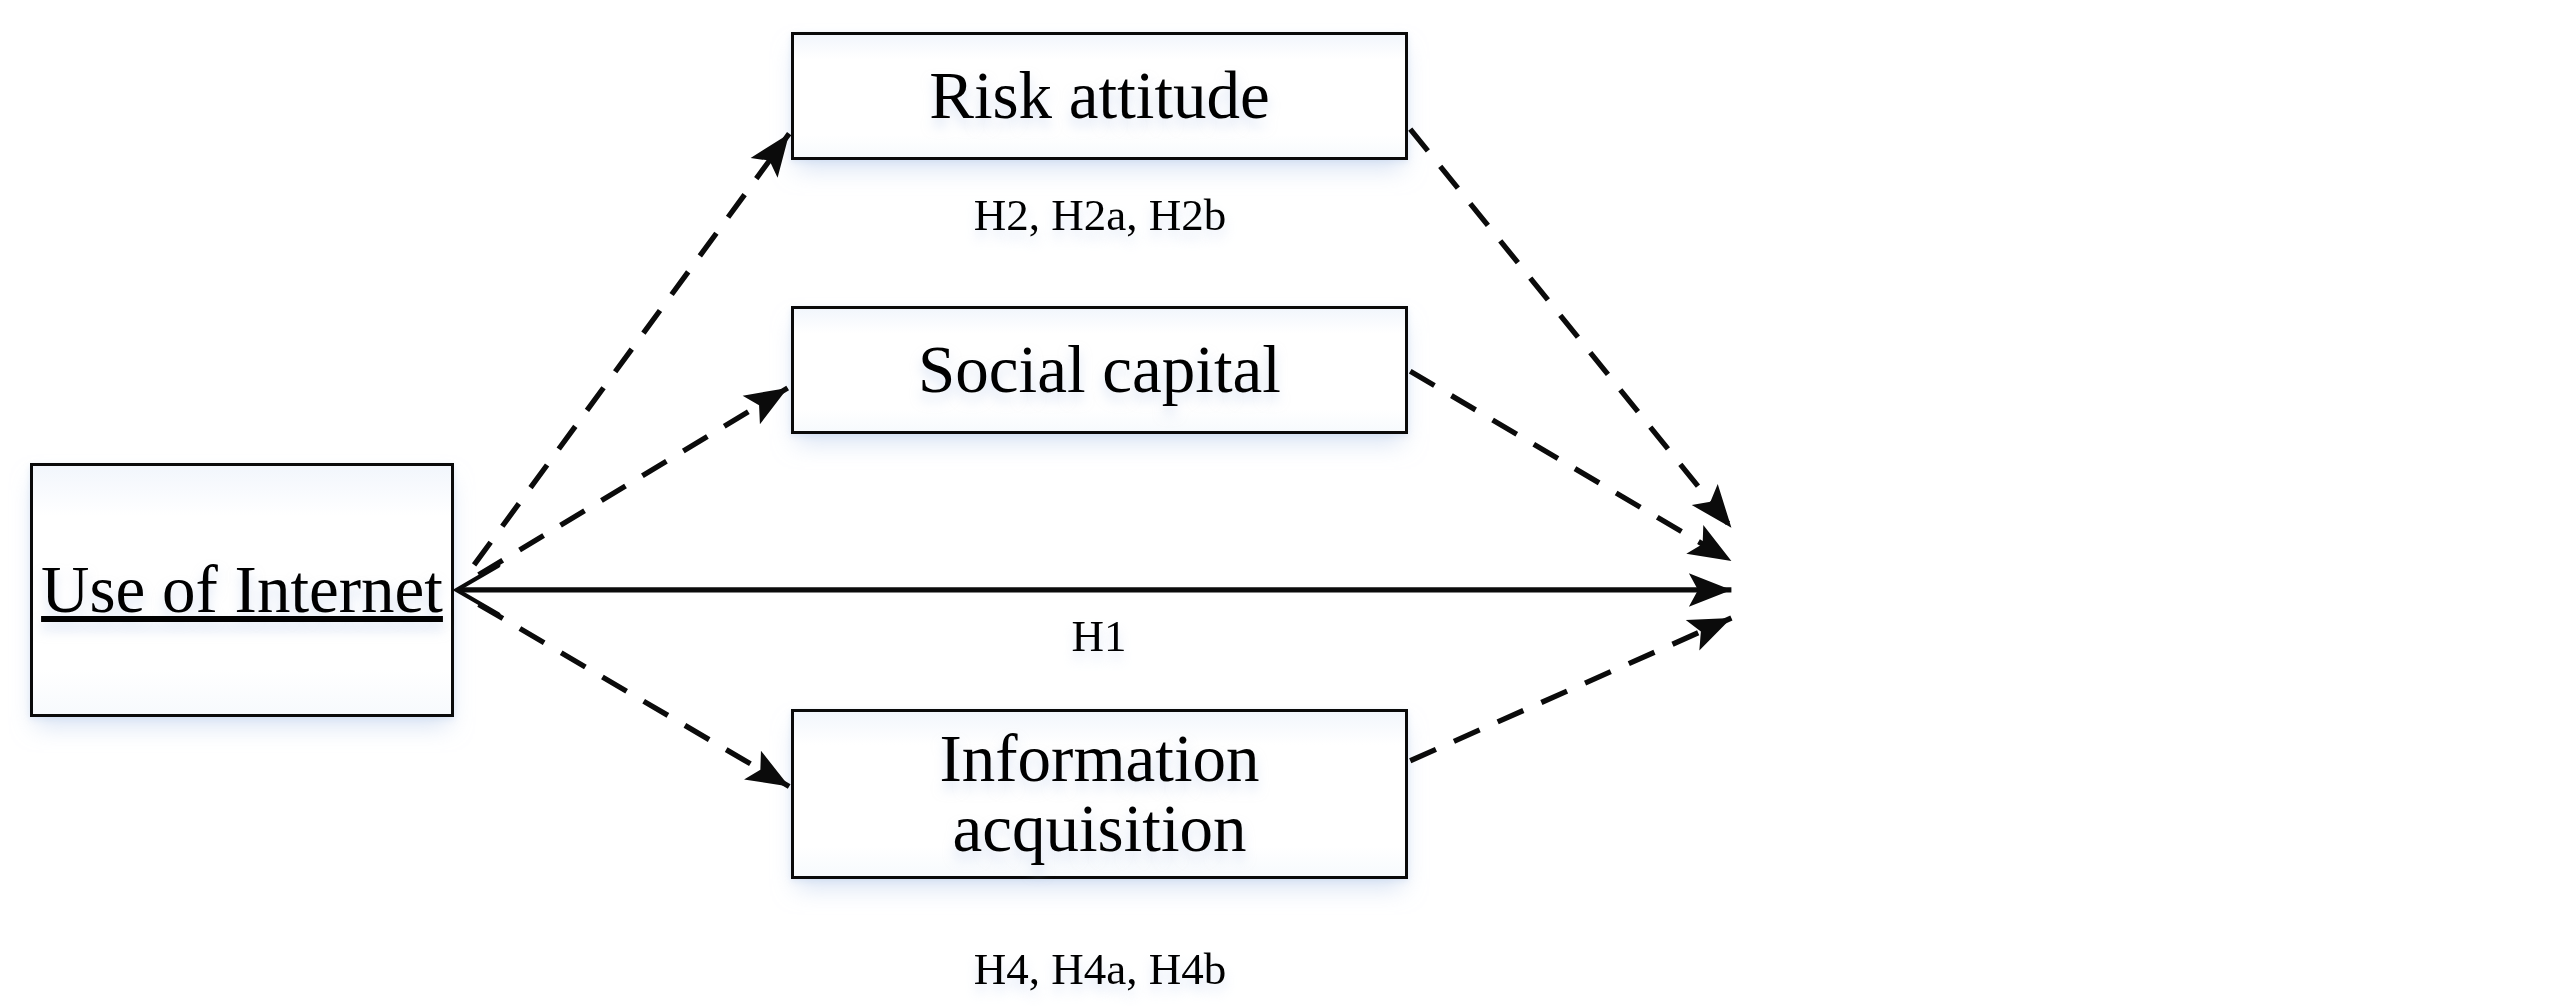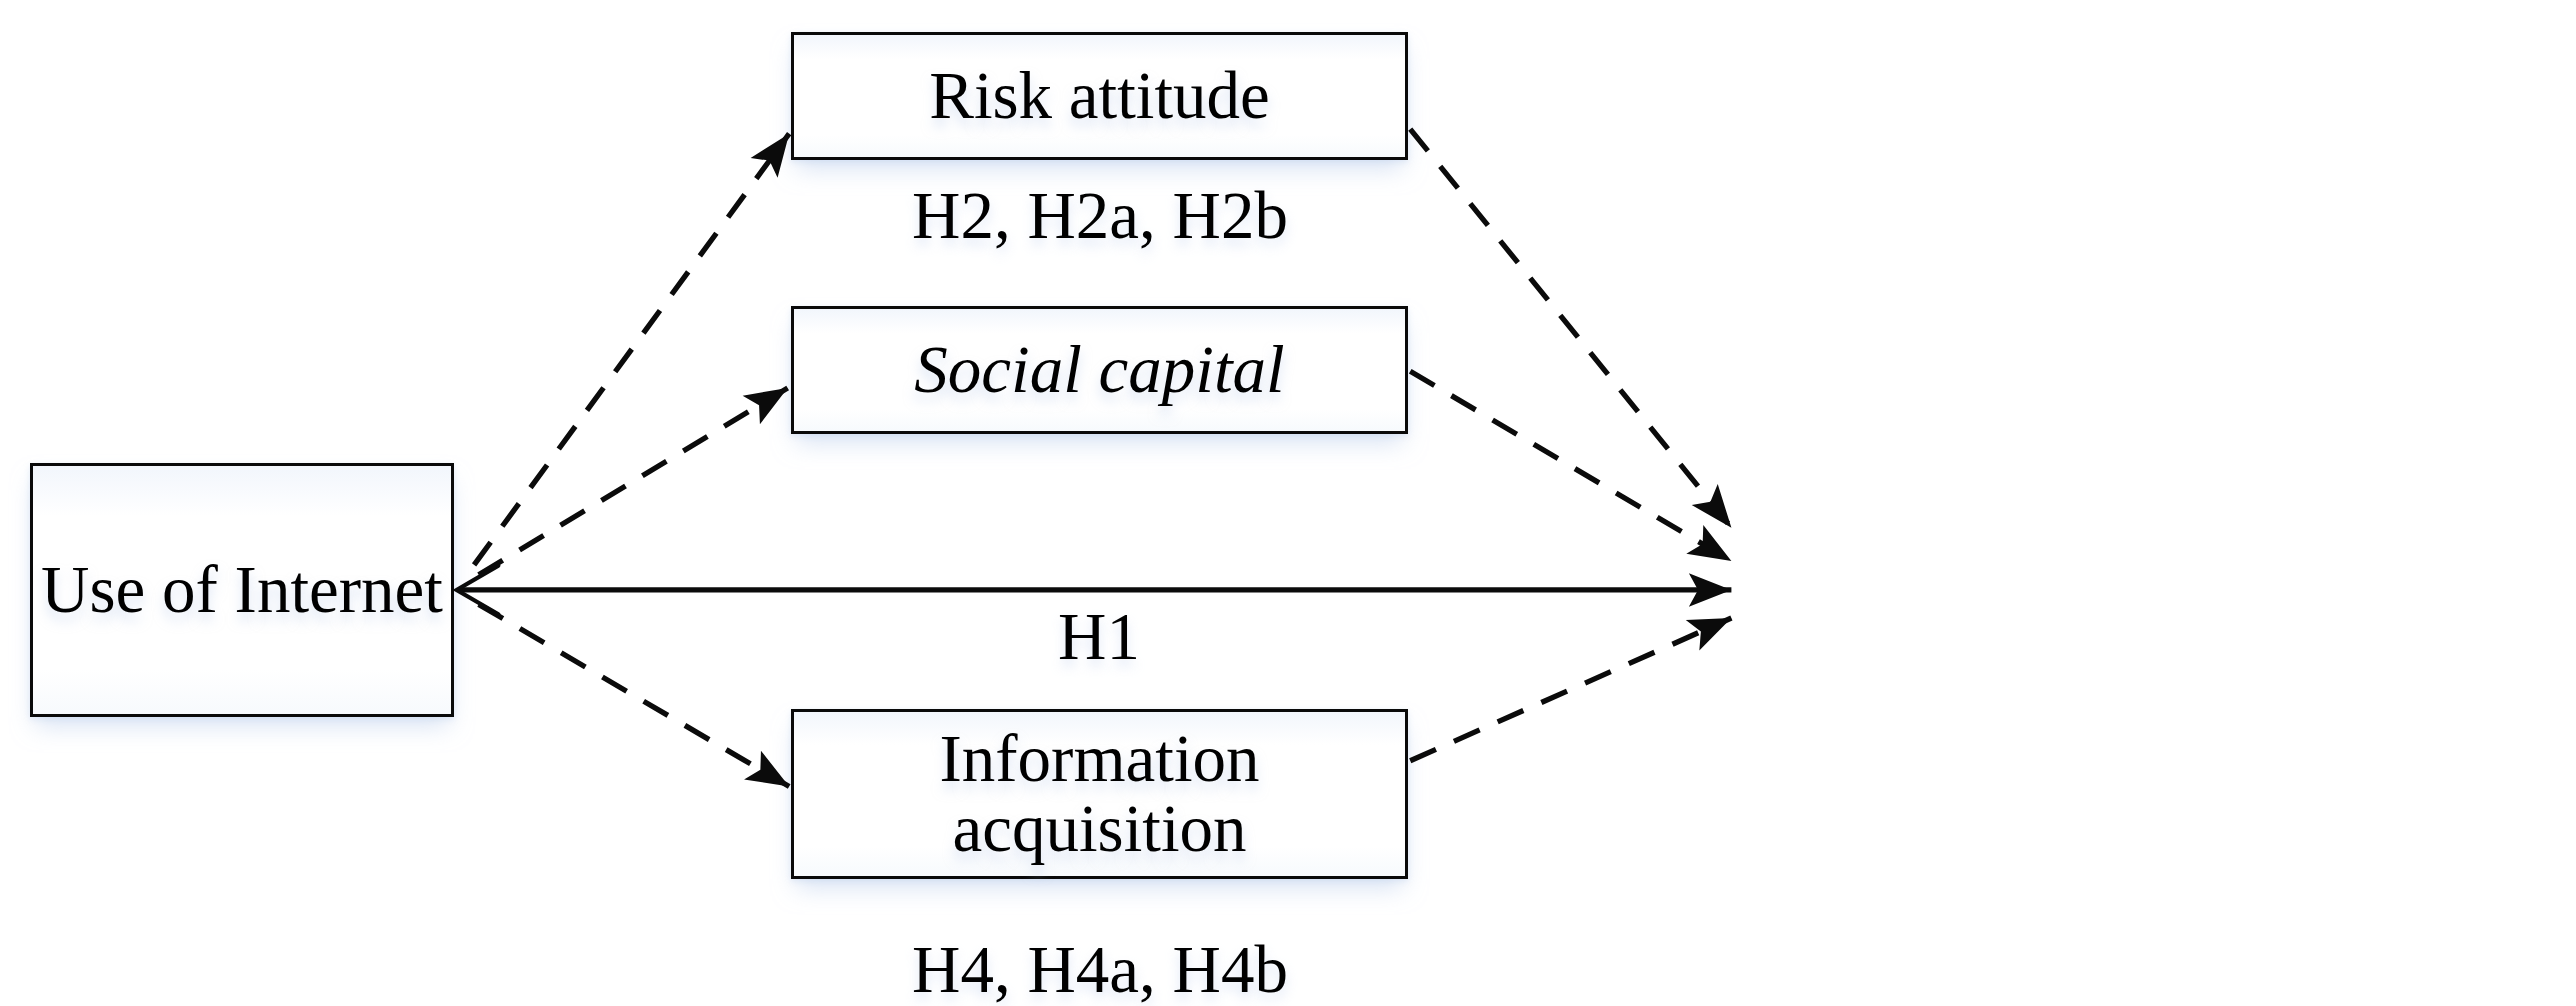--- a/index.html
+++ b/index.html
@@ -32,31 +32,31 @@
     box-shadow: 0 13.7px 23px -4.6px rgba(183, 202, 234, 0.55), 0 1.5px 6px rgba(183, 202, 234, 0.35);
     display: flex;
     align-items: center;
     justify-content: center;
     text-align: center;
     font-size: 67px;
     line-height: 1.04;
     z-index: 1;
     text-shadow: 0 7.6px 12px rgba(183, 202, 234, 0.5);
   }
-  #node-use     { left: 30px;   top: 463px; width: 424px;  height: 254px; }
+  #node-use     { left: 30px;   top: 463px; width: 424px;  height: 254px; text-decoration: underline; }
   #node-risk    { left: 791px; top: 32px;  width: 617px;  height: 128px; }
-  #node-social  { left: 791px; top: 306px; width: 617px;  height: 128px; font-style: italic; }
+  #node-social  { left: 791px; top: 306px; width: 617px;  height: 128px; }
   #node-info    { left: 791px; top: 709px; width: 617px;  height: 170px; padding: 0 46px; }
   #node-farmer  { left: 1734px; top: 462px; width: 816px; height: 255px; }
   .farmer-lines { display: block; }
   .farmer-line  { display: block; white-space: nowrap; }
   .hyp-label {
     position: absolute;
     transform: translate(-50%, -50%);
-    font-size: 67px;
+    font-size: 45px;
     white-space: nowrap;
     z-index: 1;
     text-shadow: 0 7.6px 12px rgba(183, 202, 234, 0.45);
   }
   #label-h2 { left: 1100px; top: 215px; }
   #label-h3 { left: 1100px; top: 484px; }
   #label-h1 { left: 1099px; top: 636px; }
   #label-h4 { left: 1100px; top: 952px; margin-top: 17px; }
   .edge-solid {
     stroke: #0b0b0b;

